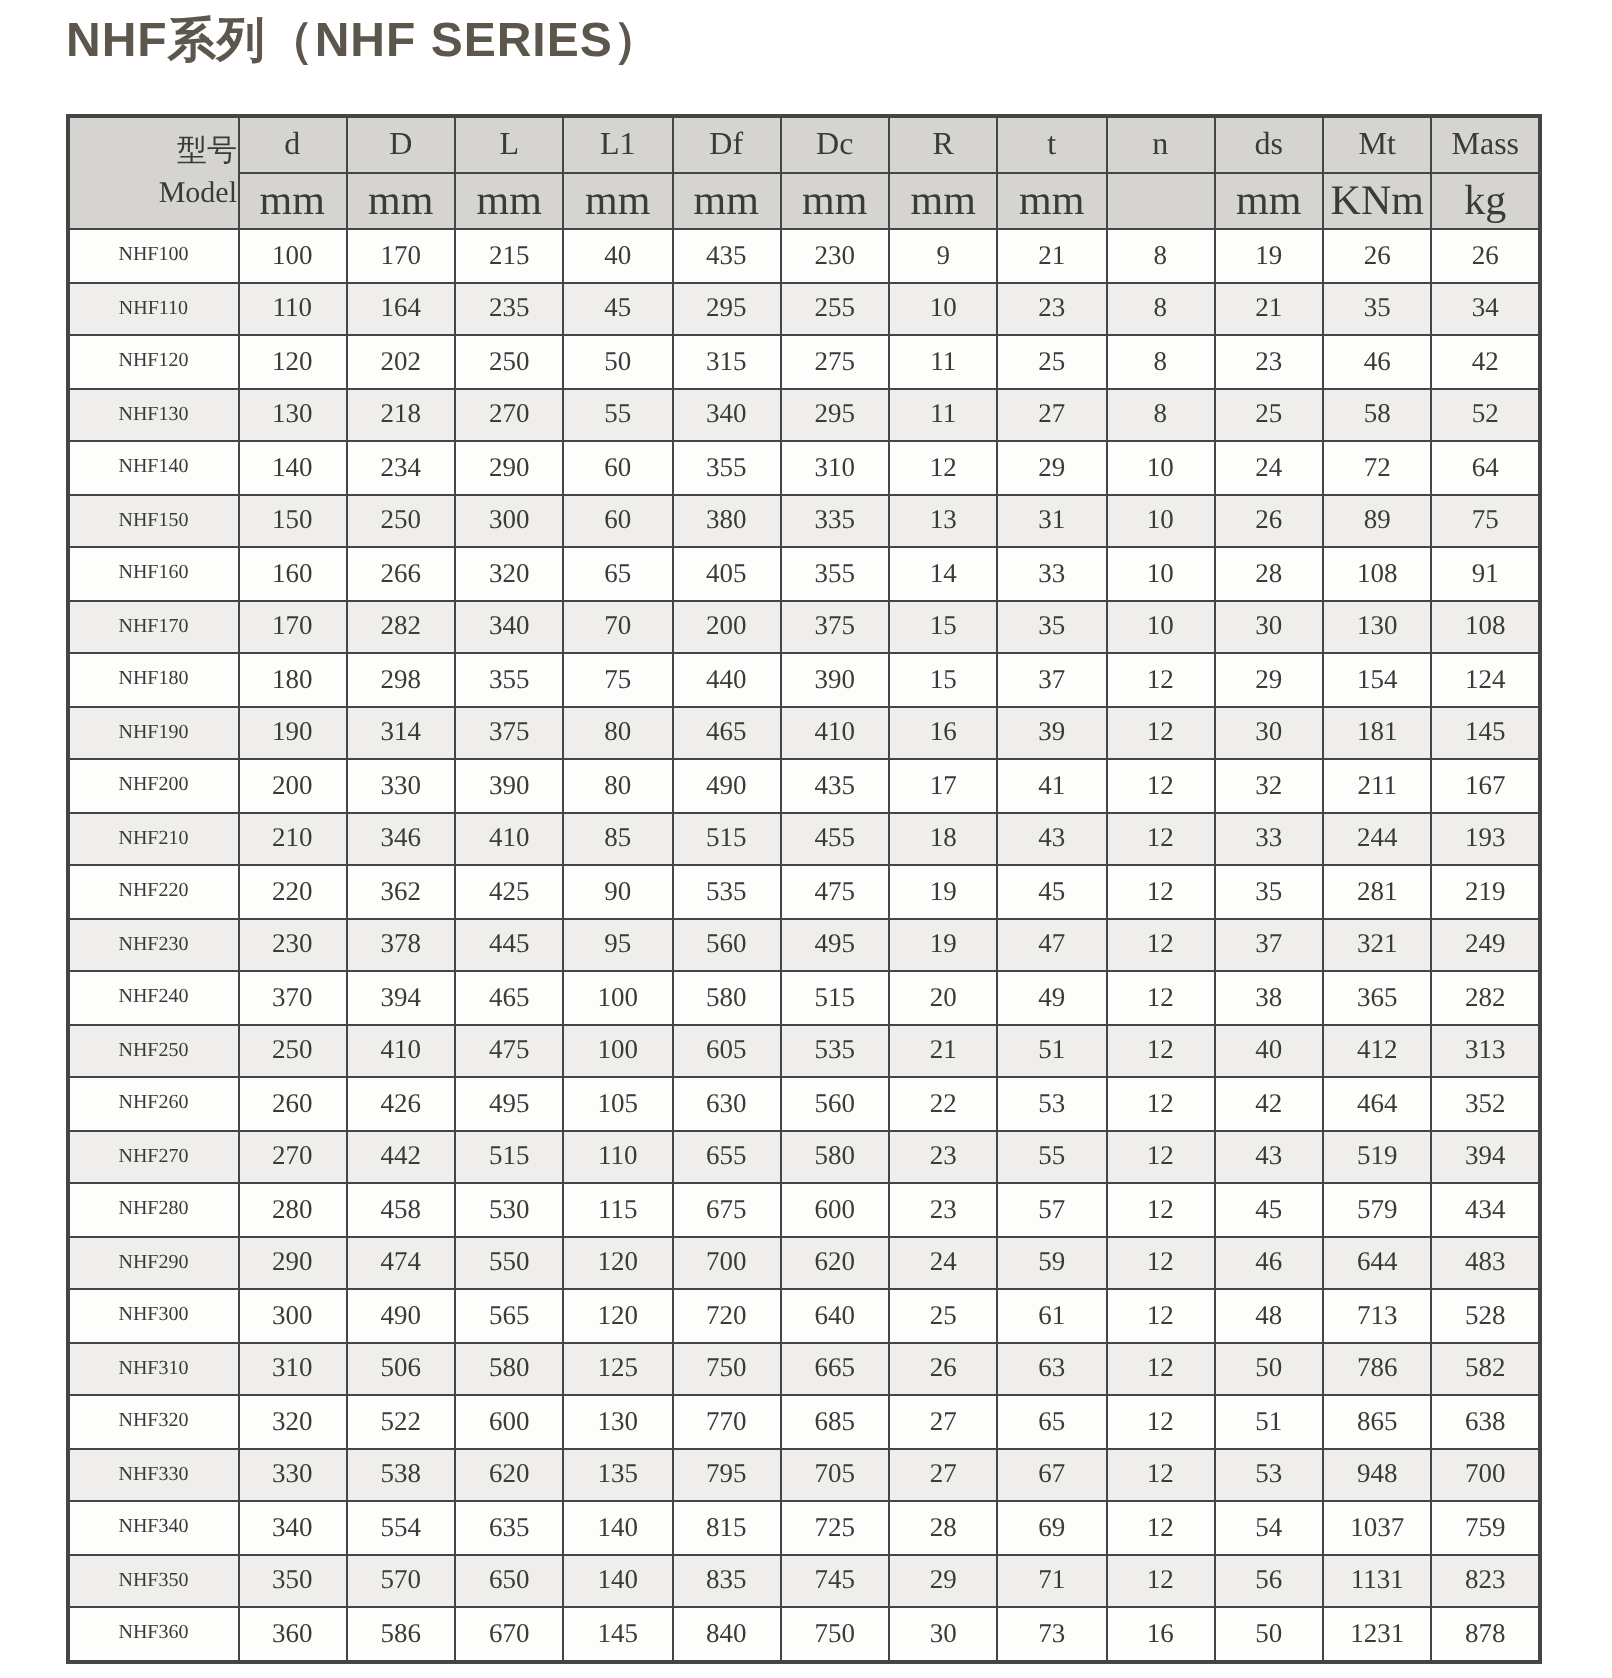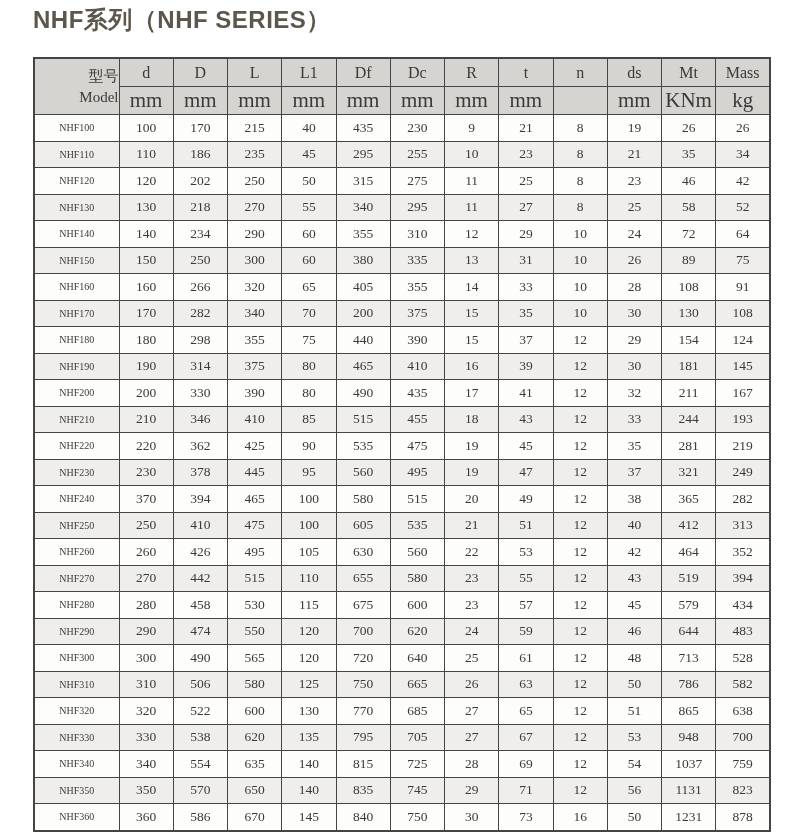--- a/index.html
+++ b/index.html
@@ -124,21 +124,21 @@
           <td>9</td>
           <td>21</td>
           <td>8</td>
           <td>19</td>
           <td>26</td>
           <td>26</td>
         </tr>
         <tr>
           <td class="model-td">NHF110</td>
           <td>110</td>
-          <td>186</td>
+          <td>164</td>
           <td>235</td>
           <td>45</td>
           <td>295</td>
           <td>255</td>
           <td>10</td>
           <td>23</td>
           <td>8</td>
           <td>21</td>
           <td>35</td>
           <td>34</td>

